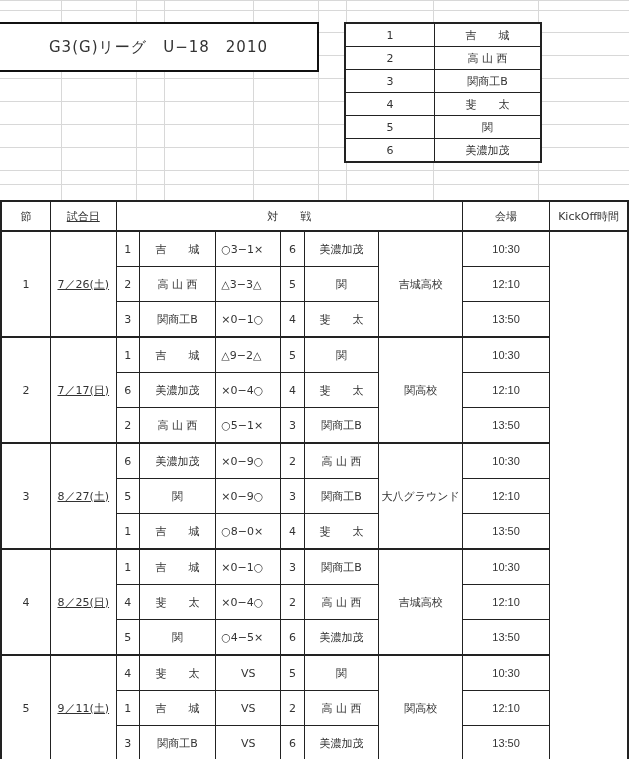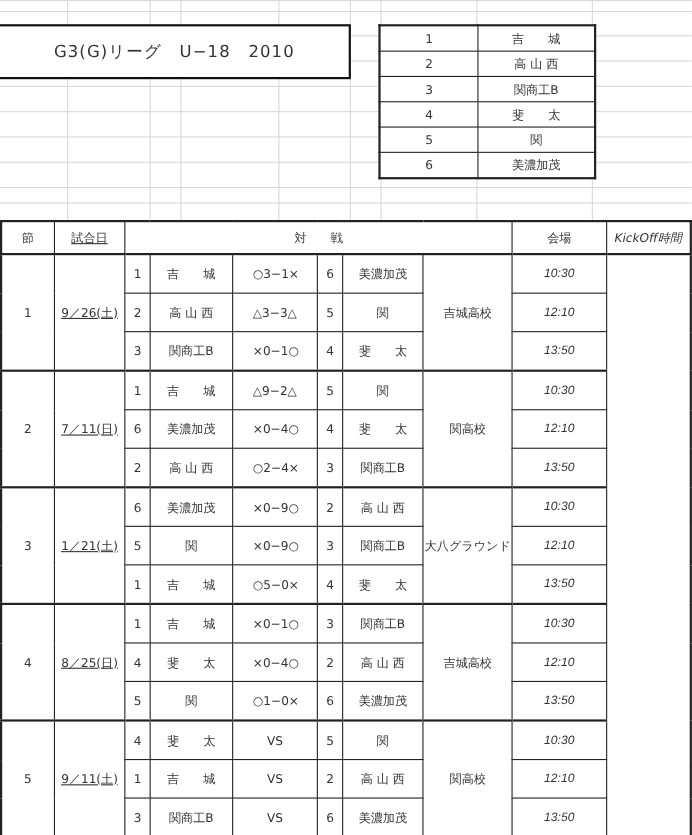--- a/index.html
+++ b/index.html
@@ -14,24 +14,24 @@
   .team-table td { border:1px solid #222; height:22px; padding:0; font-size:11px; text-align:center; color:#333; }
   .team-table td.num { width:88px; }
   .team-table td.name { width:105px; }
   .team-table { border:2px solid #222; }
   .sched { position:absolute; left:0; top:200px; border-collapse:collapse; background:#fff; }
   .sched { border:2px solid #222; }
   .sched th, .sched td { border:1px solid #222; padding:0; font-size:11px; text-align:center; font-weight:normal; color:#333; }
   .sched th { height:28px; border-bottom:2px solid #222; }
   .sched td { height:34px; }
   .sched tr.block-end td { border-bottom:2px solid #222; }
-  .sched td.res { text-align:left; padding-left:18px; letter-spacing:0px; }
+  .sched td.res { text-align:left; padding-left:5px; letter-spacing:0px; }
   .sched td.vs { text-align:center; }
   .c-setsu { width:59px; } .c-date { width:74px;text-decoration:underline; } .c-n1 { width:27px; } .c-t1 { width:88px; }
-  .c-res { width:64px; } .c-n2 { width:27px; } .c-t2 { width:86px; } .c-venue { width:104px; } .c-ko { width:88px;font-style:italic; }
+  .c-res { width:64px; } .c-n2 { width:27px; } .c-t2 { width:86px; } .c-venue { width:104px; } .c-ko { width:88px; }
   .sched td.rowspan { border-bottom:2px solid #222; }
   .time { font-family:"Liberation Sans", sans-serif; font-size:12px; }
 </style>
 </head>
 <body>
 
 <div>
   <div class="vline" style="left:61px"></div>
   <div class="vline" style="left:136px"></div>
   <div class="vline" style="left:164px"></div>
@@ -89,21 +89,21 @@
       <th class="c-setsu">節</th>
       <th class="c-date">試合日</th>
       <th colspan="6">対　　戦</th>
       <th class="c-venue">会場</th>
       <th class="c-ko">KickOff時間</th>
     </tr>
   </thead>
   <tbody id="sched-body">
       <tr>
         <td class="c-setsu rowspan" rowspan="3">1</td>
-        <td class="c-date rowspan" rowspan="3">9／26(土)</td>
+        <td class="c-date rowspan" rowspan="3">7／26(土)</td>
         <td class="c-n1">1</td>
         <td class="c-t1">吉　　城</td>
         <td class="c-res res">○3−1×</td>
         <td class="c-n2">6</td>
         <td class="c-t2">美濃加茂</td>
         <td class="c-venue rowspan" rowspan="3">吉城高校</td>
         <td class="c-ko time">10:30</td>
       </tr>
       <tr>
         <td class="c-n1">2</td>
@@ -116,68 +116,68 @@
       <tr class="block-end">
         <td class="c-n1">3</td>
         <td class="c-t1">関商工B</td>
         <td class="c-res res">×0−1○</td>
         <td class="c-n2">4</td>
         <td class="c-t2">斐　　太</td>
         <td class="c-ko time">13:50</td>
       </tr>
       <tr>
         <td class="c-setsu rowspan" rowspan="3">2</td>
-        <td class="c-date rowspan" rowspan="3">7／11(日)</td>
+        <td class="c-date rowspan" rowspan="3">7／17(日)</td>
         <td class="c-n1">1</td>
         <td class="c-t1">吉　　城</td>
         <td class="c-res res">△9−2△</td>
         <td class="c-n2">5</td>
         <td class="c-t2">関</td>
         <td class="c-venue rowspan" rowspan="3">関高校</td>
         <td class="c-ko time">10:30</td>
       </tr>
       <tr>
         <td class="c-n1">6</td>
         <td class="c-t1">美濃加茂</td>
         <td class="c-res res">×0−4○</td>
         <td class="c-n2">4</td>
         <td class="c-t2">斐　　太</td>
         <td class="c-ko time">12:10</td>
       </tr>
       <tr class="block-end">
         <td class="c-n1">2</td>
         <td class="c-t1">高 山 西</td>
-        <td class="c-res res">○2−4×</td>
+        <td class="c-res res">○5−1×</td>
         <td class="c-n2">3</td>
         <td class="c-t2">関商工B</td>
         <td class="c-ko time">13:50</td>
       </tr>
       <tr>
         <td class="c-setsu rowspan" rowspan="3">3</td>
-        <td class="c-date rowspan" rowspan="3">1／21(土)</td>
+        <td class="c-date rowspan" rowspan="3">8／27(土)</td>
         <td class="c-n1">6</td>
         <td class="c-t1">美濃加茂</td>
         <td class="c-res res">×0−9○</td>
         <td class="c-n2">2</td>
         <td class="c-t2">高 山 西</td>
         <td class="c-venue rowspan" rowspan="3">大八グラウンド</td>
         <td class="c-ko time">10:30</td>
       </tr>
       <tr>
         <td class="c-n1">5</td>
         <td class="c-t1">関</td>
         <td class="c-res res">×0−9○</td>
         <td class="c-n2">3</td>
         <td class="c-t2">関商工B</td>
         <td class="c-ko time">12:10</td>
       </tr>
       <tr class="block-end">
         <td class="c-n1">1</td>
         <td class="c-t1">吉　　城</td>
-        <td class="c-res res">○5−0×</td>
+        <td class="c-res res">○8−0×</td>
         <td class="c-n2">4</td>
         <td class="c-t2">斐　　太</td>
         <td class="c-ko time">13:50</td>
       </tr>
       <tr>
         <td class="c-setsu rowspan" rowspan="3">4</td>
         <td class="c-date rowspan" rowspan="3">8／25(日)</td>
         <td class="c-n1">1</td>
         <td class="c-t1">吉　　城</td>
         <td class="c-res res">×0−1○</td>
@@ -190,21 +190,21 @@
         <td class="c-n1">4</td>
         <td class="c-t1">斐　　太</td>
         <td class="c-res res">×0−4○</td>
         <td class="c-n2">2</td>
         <td class="c-t2">高 山 西</td>
         <td class="c-ko time">12:10</td>
       </tr>
       <tr class="block-end">
         <td class="c-n1">5</td>
         <td class="c-t1">関</td>
-        <td class="c-res res">○1−0×</td>
+        <td class="c-res res">○4−5×</td>
         <td class="c-n2">6</td>
         <td class="c-t2">美濃加茂</td>
         <td class="c-ko time">13:50</td>
       </tr>
       <tr>
         <td class="c-setsu rowspan" rowspan="3">5</td>
         <td class="c-date rowspan" rowspan="3">9／11(土)</td>
         <td class="c-n1">4</td>
         <td class="c-t1">斐　　太</td>
         <td class="c-res vs">VS</td>

